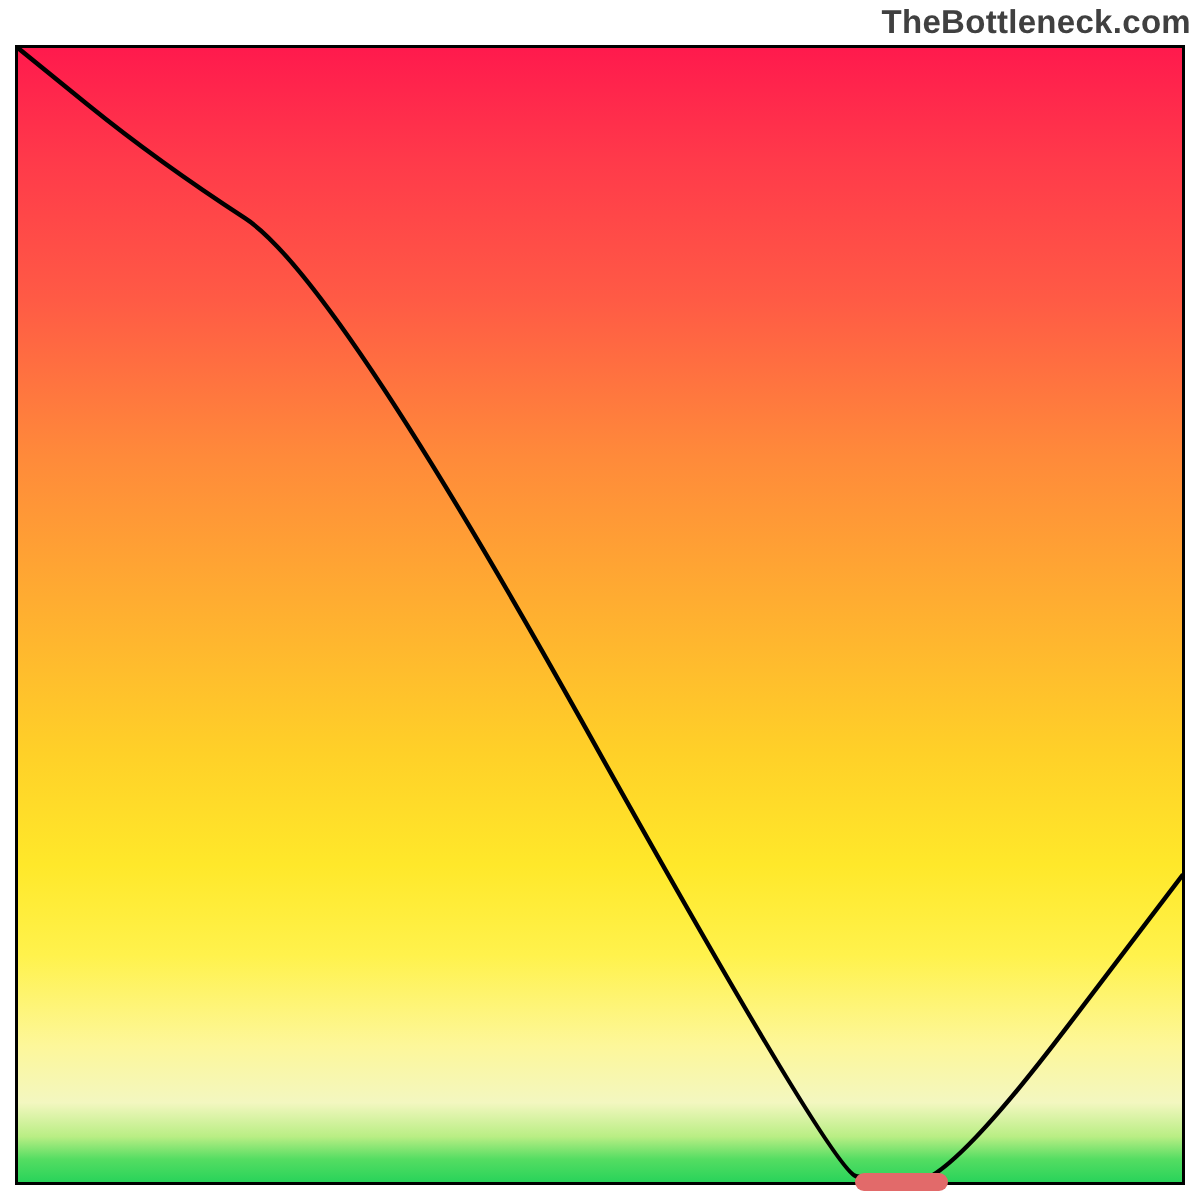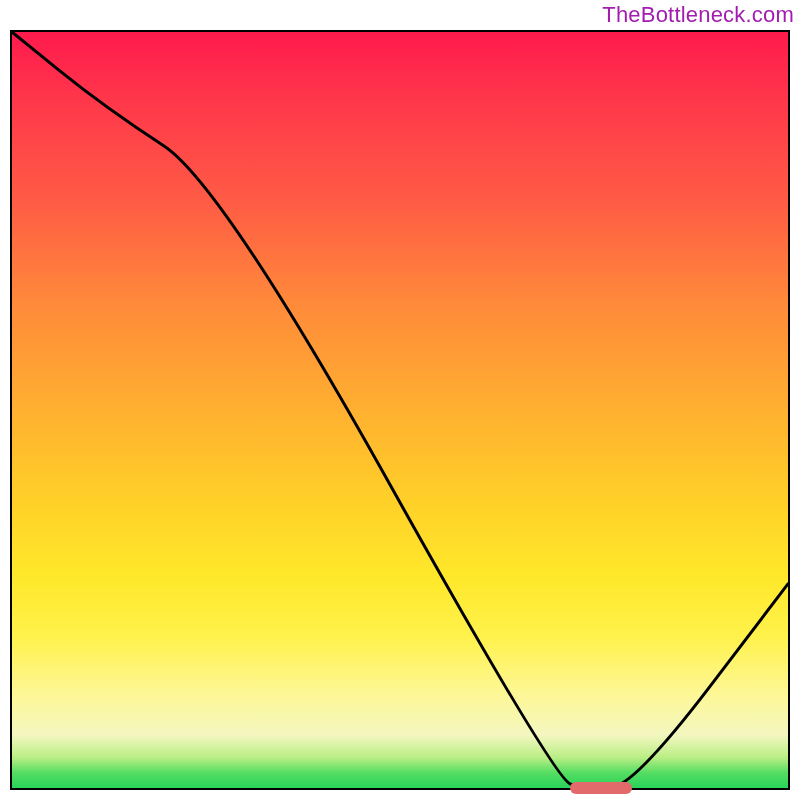--- a/index.html
+++ b/index.html
@@ -14,22 +14,22 @@
   .wrap {
     position: relative;
     width: 800px;
     height: 800px;
   }
   .watermark {
     position: absolute;
     top: 2px;
     right: 6px;
     font-size: 22px;
-    font-weight: 400;
-    color: #a21caf;
+    font-weight: 700;
+    color: #404040;
     letter-spacing: 0.2px;
     z-index: 3;
   }
   .plot-frame {
     position: absolute;
     left: 10px;
     top: 30px;
     width: 780px;
     height: 760px;
     border: 2.5px solid #000;

